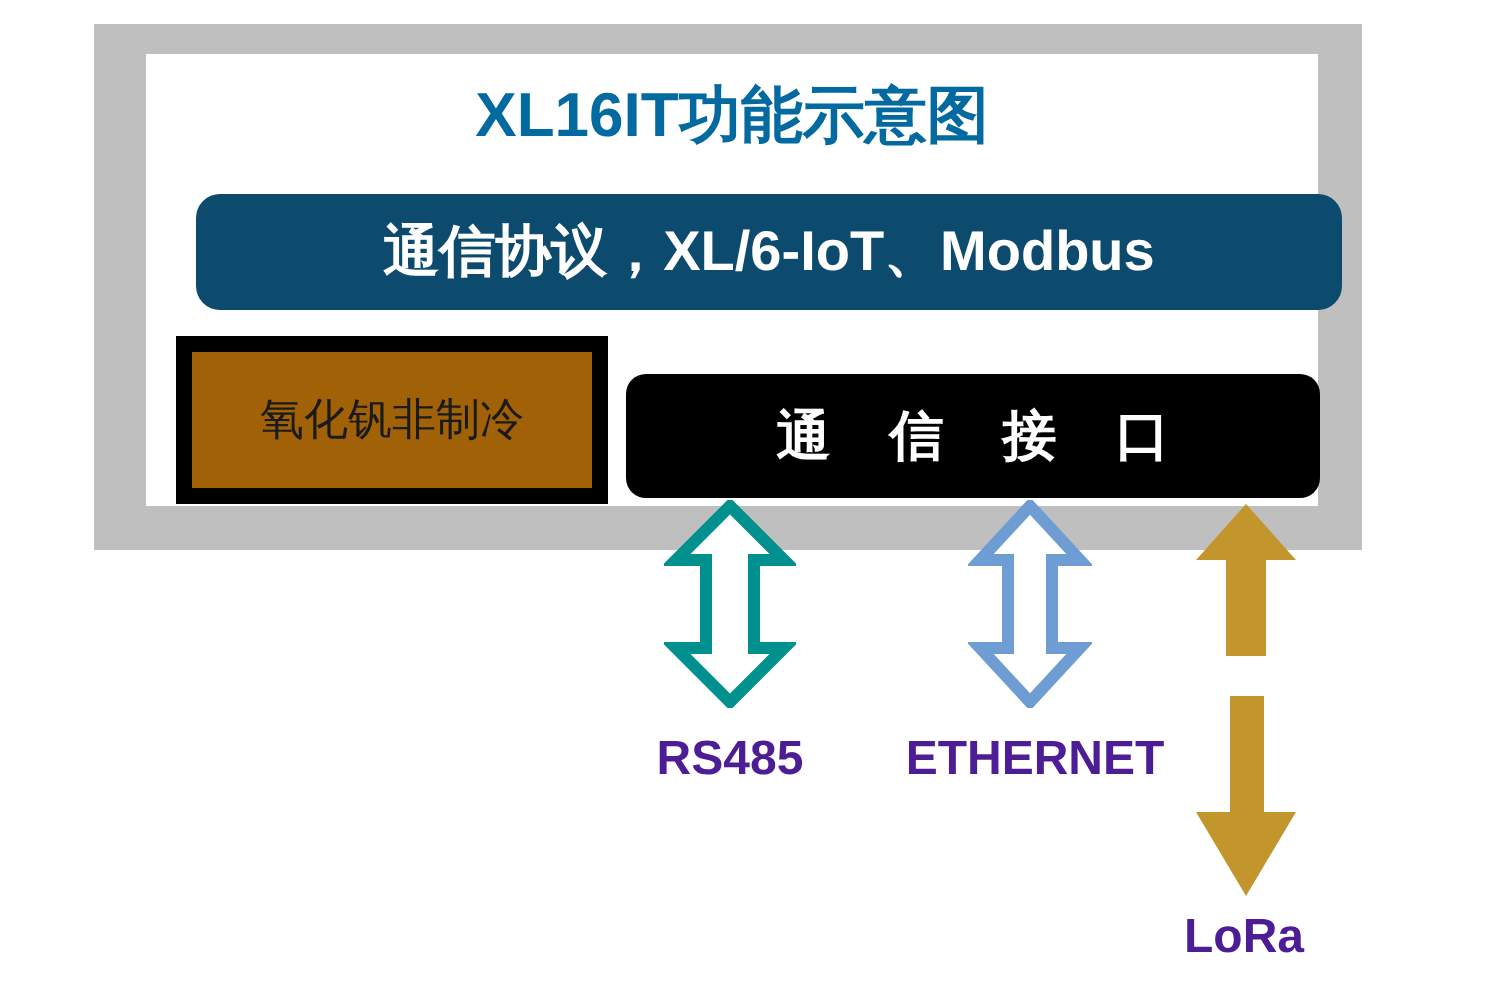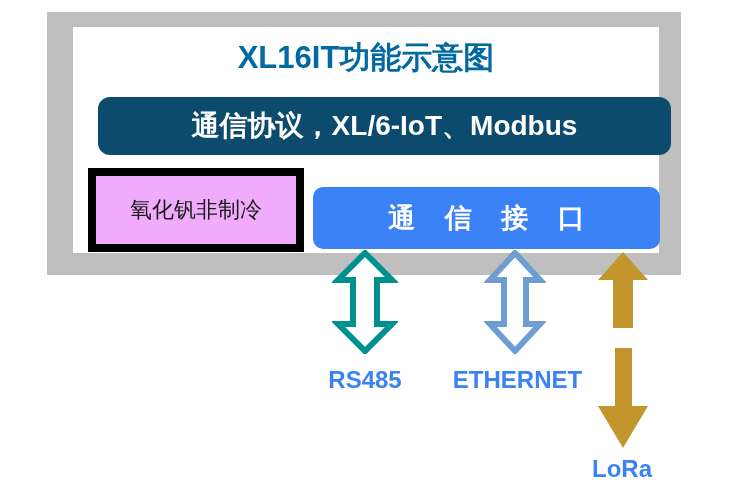--- a/index.html
+++ b/index.html
@@ -70,21 +70,21 @@
     white-space: nowrap;
   }
 
   
   .sensor-box {
     position: absolute;
     left: 88px;
     top: 168px;
     width: 216px;
     height: 84px;
-    background: #f0abfc;
+    background: #a16207;
     border: 8px solid #000000;
     box-sizing: border-box;
     display: flex;
     flex-direction: column;
     align-items: center;
     justify-content: center;
   }
   .sensor-box .line {
     font-size: 22px;
     font-weight: normal;
@@ -93,21 +93,21 @@
     white-space: nowrap;
   }
 
   
   .blue-box {
     position: absolute;
     left: 313px;
     top: 187px;
     width: 347px;
     height: 62px;
-    background: #3b82f6;
+    background: #000000;
     border-radius: 10px;
     display: flex;
     align-items: center;
     justify-content: center;
     box-sizing: border-box;
   }
   .blue-box .label {
     font-size: 27px;
     font-weight: bold;
     color: #ffffff;
@@ -119,21 +119,21 @@
   
   .arrow-svg {
     position: absolute;
   }
 
   
   .chan-label {
     position: absolute;
     font-size: 24px;
     font-weight: bold;
-    color: #3b82f6;
+    color: #4c1d95;
     white-space: nowrap;
     text-align: center;
   }
   #label-rs485   { left: 305px; top: 366px; width: 120px; }
   #label-ethernet{ left: 435px; top: 366px; width: 165px; }
   #label-lora    { left: 562px; top: 455px; width: 120px; }
 </style>
 </head>
 <body>
 

